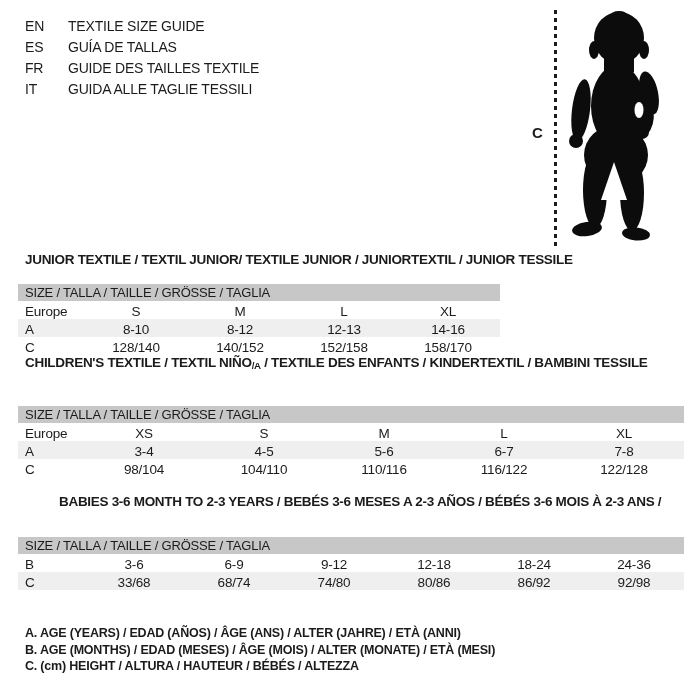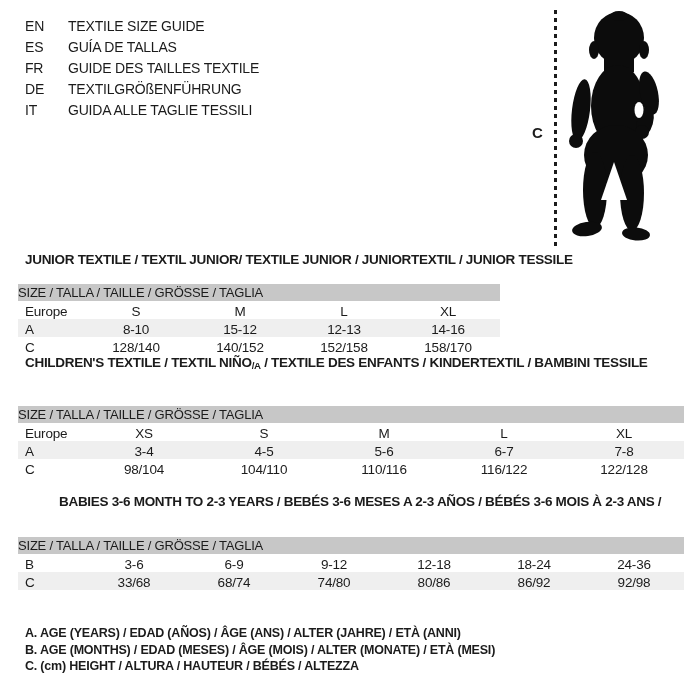--- a/index.html
+++ b/index.html
@@ -39,21 +39,21 @@
   #st3{top:493px;margin-left:34px;}
   .subs{font-size:0.72em;vertical-align:-2px;}
 
   
   .size-table{left:18px;}
   #table1{top:284px;width:482px;}
   #table2{top:406px;width:666px;}
   #table3{top:537px;width:666px;}
   .hdr-bar{
     background:var(--header_bar);height:17px;display:flex;align-items:center;
-    font-size:13px;letter-spacing:-0.2px;box-sizing:border-box;
+    padding-left:7px;font-size:13px;letter-spacing:-0.2px;box-sizing:border-box;
   }
   .trow{display:flex;height:18px;align-items:flex-end;font-size:13.5px;letter-spacing:-0.2px;}
   .trow.shaded{background:var(--row_shaded);}
   .trow .lbl{width:66px;padding-left:7px;box-sizing:border-box;flex:none;}
   .trow .cell{flex:1;text-align:center;}
 
   
   .legend{top:625px;left:25px;font-weight:bold;font-size:12.5px;line-height:16.5px;letter-spacing:-0.2px;white-space:nowrap;}
 </style>
 </head>
@@ -64,24 +64,20 @@
     <span class="code">EN</span>
     <span class="lname">TEXTILE SIZE GUIDE</span>
   </div>
   <div class="lang-row">
     <span class="code">ES</span>
     <span class="lname">GUÍA DE TALLAS</span>
   </div>
   <div class="lang-row">
     <span class="code">FR</span>
     <span class="lname">GUIDE DES TAILLES TEXTILE</span>
-  </div>
-  <div class="lang-row">
-    <span class="code">DE</span>
-    <span class="lname">TEXTILGRÖßENFÜHRUNG</span>
   </div>
   <div class="lang-row">
     <span class="code">IT</span>
     <span class="lname">GUIDA ALLE TAGLIE TESSILI</span>
   </div>
 </div>
 
 <span class="abs c-label">C</span>
 <div class="abs dotline"></div>
 <div class="abs sil-box">
@@ -121,21 +117,21 @@
   <div class="trow">
     <span class="lbl">Europe</span>
     <span class="cell">S</span>
     <span class="cell">M</span>
     <span class="cell">L</span>
     <span class="cell">XL</span>
   </div>
   <div class="trow shaded">
     <span class="lbl">A</span>
     <span class="cell">8-10</span>
-    <span class="cell">15-12</span>
+    <span class="cell">8-12</span>
     <span class="cell">12-13</span>
     <span class="cell">14-16</span>
   </div>
   <div class="trow">
     <span class="lbl">C</span>
     <span class="cell">128/140</span>
     <span class="cell">140/152</span>
     <span class="cell">152/158</span>
     <span class="cell">158/170</span>
   </div>

